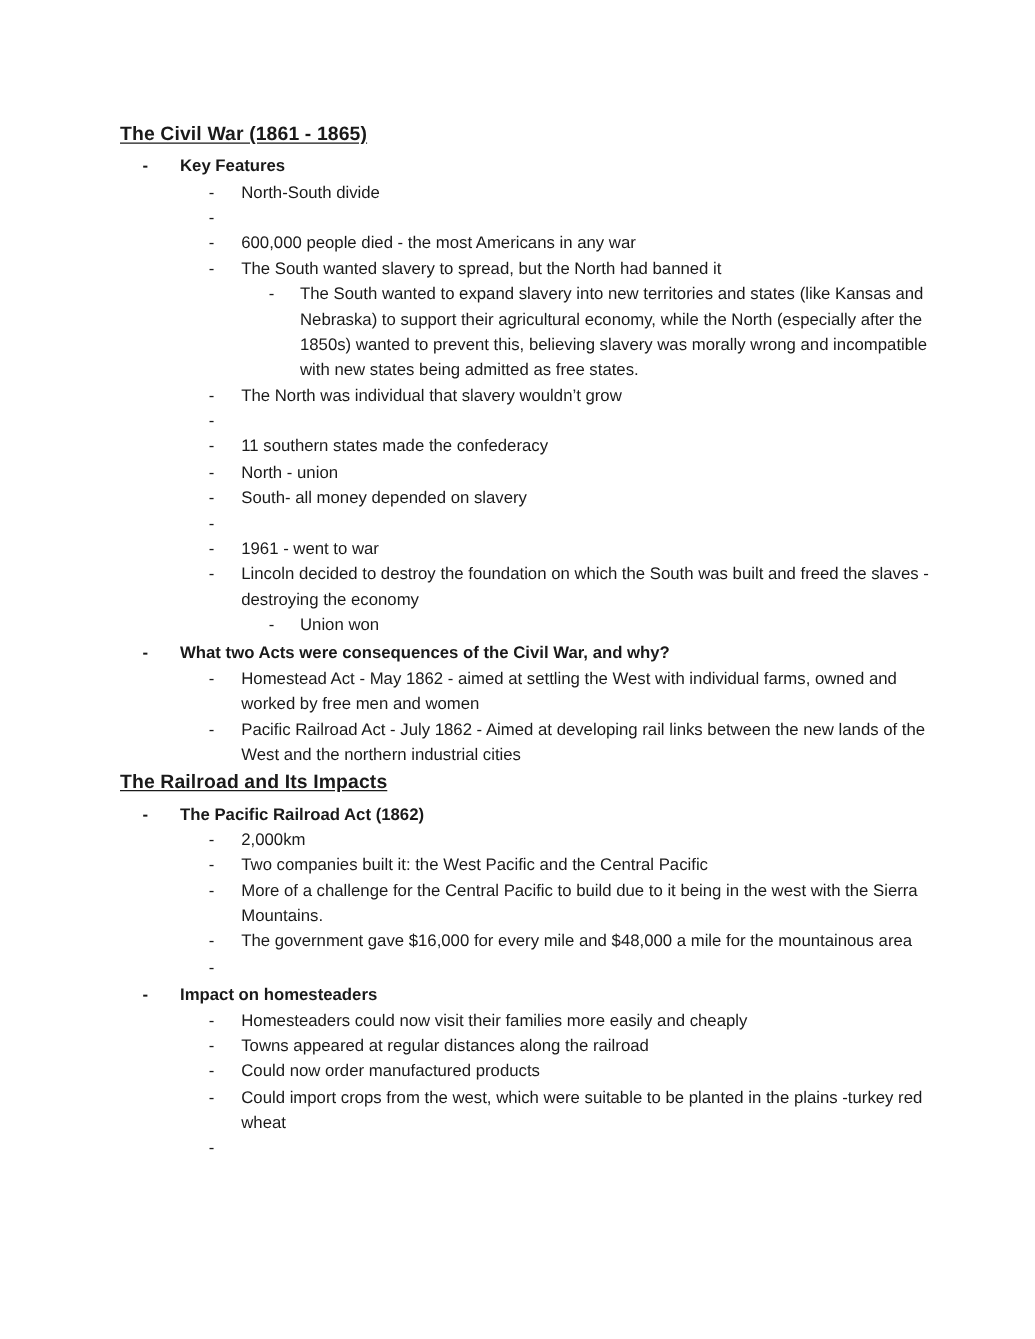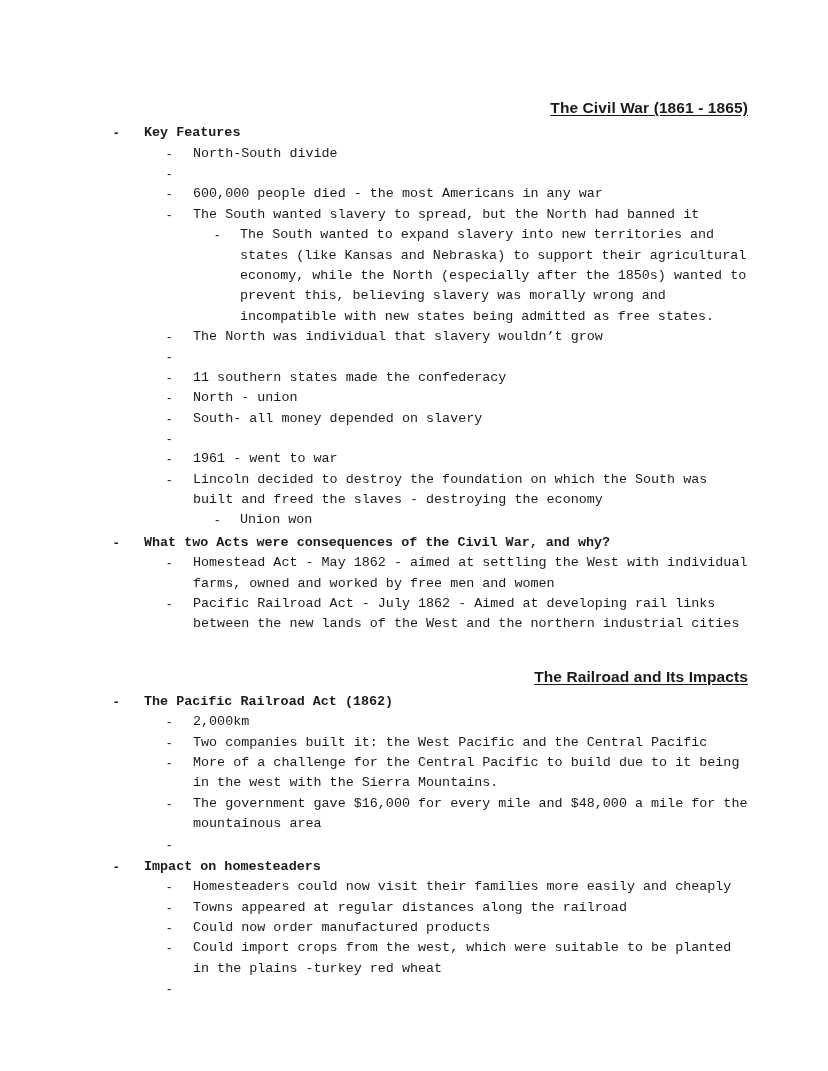--- a/index.html
+++ b/index.html
@@ -26,37 +26,35 @@
 
   
   .doc-heading {
     font-size: 15.5px;
     font-weight: bold;
     text-decoration: underline;
     text-underline-offset: 2px;
     letter-spacing: 0.1px;
     margin: 0 0 4px 0;
     line-height: 1.5;
-    text-align: right;
-  }
-  .section + .section { margin-top: 30px; }
+  }
+  .section + .section { }
 
   
   .row {
     display: flex;
     align-items: flex-start;
     line-height: 1.52;
   }
   .marker {
     flex: 0 0 auto;
     user-select: none;
   }
   .text {
     flex: 1 1 auto;
-    font-family: Liberation Mono, monospace;
   }
 
   
   .lvl1 {
     font-size: 13.4px;
     font-weight: bold;
     padding-left: 18px;
     margin-top: 2px;
   }
   .lvl1 > .marker { width: 30px; }

